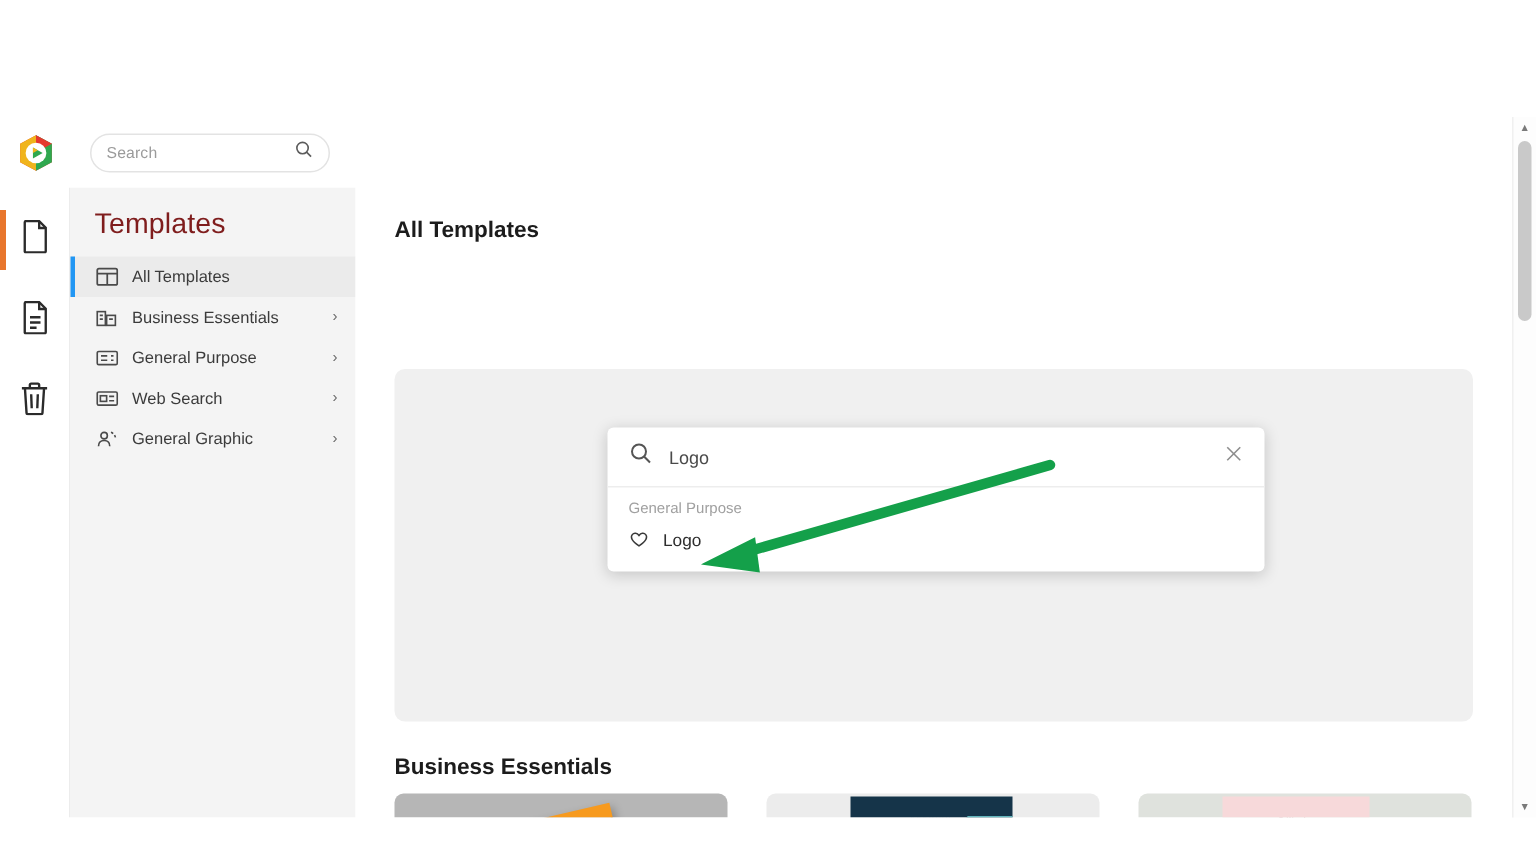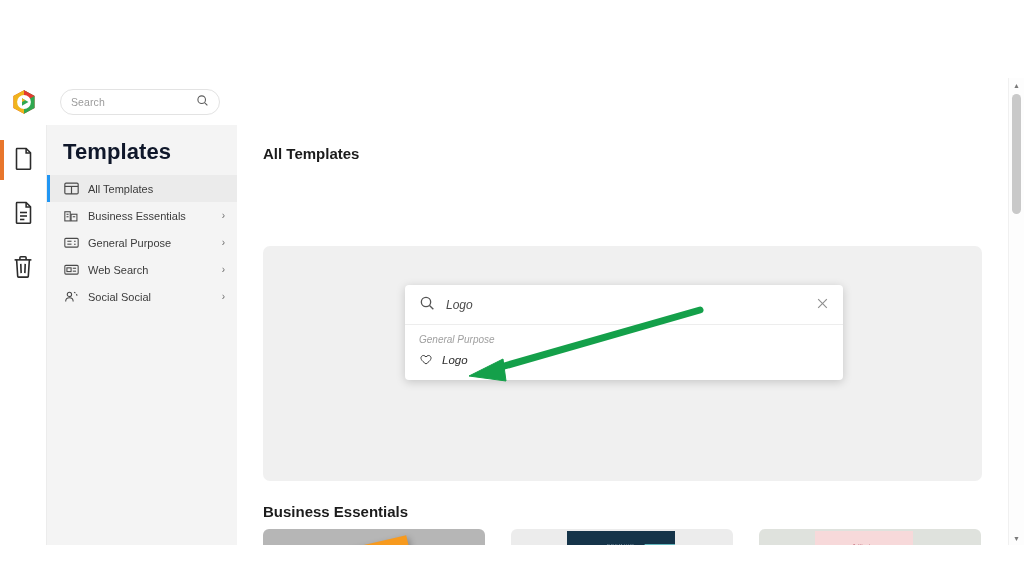--- a/index.html
+++ b/index.html
@@ -94,23 +94,23 @@
   #sidebar {
     position: absolute;
     left: 47px; top: 47px;
     width: 190px;
     height: 420px;
     background: #f4f4f4;
     box-sizing: border-box;
   }
   #sidebar-title {
     padding: 14px 0 10px 16px;
-    font-size: 22px;
-    font-weight: bold;
-    color: #0f172a;
+    font-size: 19px;
+    font-weight: normal;
+    color: #7f1d1d;
     letter-spacing: .1px;
   }
   .nav-item {
     position: relative;
     height: 27px;
     display: flex;
     align-items: center;
     padding-left: 16px;
     padding-right: 12px;
     box-sizing: border-box;
@@ -183,21 +183,20 @@
   
   #search-card {
     position: absolute;
     left: 168px;
     top: 160px;
     width: 438px;
     background: #ffffff;
     border-radius: 4px;
     box-shadow: 0 2px 10px rgba(0,0,0,.18);
     overflow: hidden;
-    font-style: italic;
   }
   #search-card-input {
     height: 40px;
     display: flex;
     align-items: center;
     padding: 0 14px;
     border-bottom: 1px solid #ededed;
     box-sizing: border-box;
   }
   #search-card-input .val {
@@ -438,21 +437,21 @@
     </div>
 
     <div class="nav-item">
       <span class="nav-ico">
         <svg width="15" height="13" viewBox="0 0 18 15" fill="none" stroke="#4a4a4a" stroke-width="1.3">
           <circle cx="6.5" cy="5" r="2.6"></circle>
           <path d="M2 13.5 c0-3 2-4.6 4.5-4.6 s4.5 1.6 4.5 4.6"></path>
           <path d="M12 2.3 a5.6 5.6 0 0 1 3.6 4.4" stroke-dasharray="2 1.6"></path>
         </svg>
       </span>
-      <span class="nav-label">Social Social</span>
+      <span class="nav-label">General Graphic</span>
       <span class="nav-chev">›</span>
     </div>
   </div>
 
   <div id="main">
 
     <div class="section-title" id="all-templates-title">All Templates</div>
 
     <div id="hero">
       <div id="hero-heading">Create beautiful documents</div>

